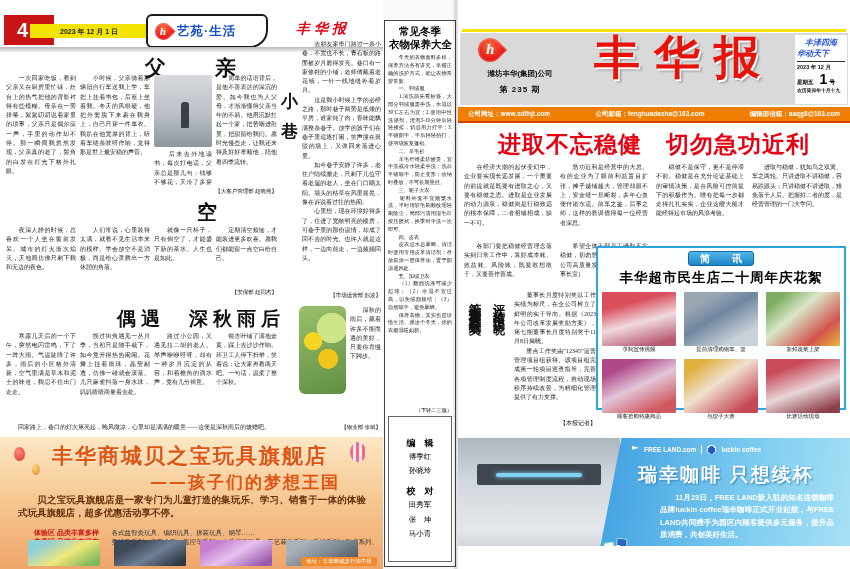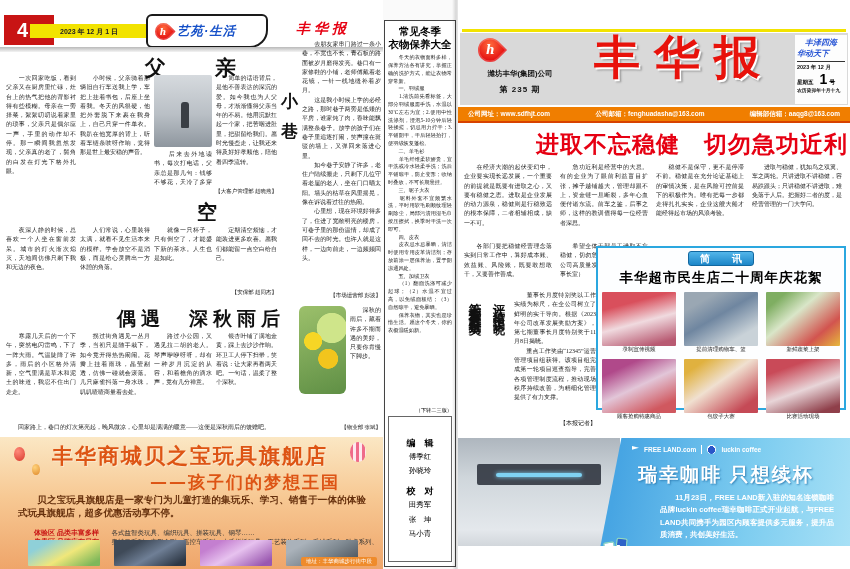--- a/index.html
+++ b/index.html
@@ -66,21 +66,21 @@
     <div class="badge">
       <span style="font-size:20px;">4</span>
       <span style="font-size:11px;margin-left:2px;">版</span>
     </div>
     <div class="ybar"></div>
     <div style="position:absolute;left:60px;top:27px;font-size:7px;font-weight:bold;color:#222;">2023 年 12 月 1 日</div>
     <div class="secbox">
       <div class="flame" style="width:17px;height:17px;">
         <span style="font-size:9px;">h</span>
       </div>
-      <span style="font-size:12.5px;font-weight:bold;color:#1550c8;letter-spacing:1px;font-style:italic;">艺苑·生活</span>
+      <span style="font-size:12.5px;font-weight:bold;color:#1550c8;letter-spacing:1px;">艺苑·生活</span>
     </div>
     <div style="position:absolute;left:296px;top:20px;font-size:14px;font-weight:bold;font-style:italic;color:#e60012;letter-spacing:4px;font-family:'DejaVu Serif',serif;">丰华报</div>
     <div class="grayrule"></div>
 
     <div class="stitle" style="left:30px;top:54px;width:220px;font-size:21px;letter-spacing:14px;">父　亲</div>
     <div class="tcol" style="left:6px;top:74px;width:70px;height:112px;">　　一次回家吃饭，看到父亲又在厨房里忙碌，灶台上的热气把他的背影衬得有些模糊。母亲在一旁择菜，絮絮叨叨说着家里的琐事，父亲只是偶尔应一声，手里的动作却不停。那一瞬间我忽然发现，父亲真的老了，鬓角的白发在灯光下格外扎眼。</div>
     <div class="tcol" style="left:80px;top:74px;width:70px;height:112px;">　　小时候，父亲骑着那辆旧自行车送我上学，车把上挂着书包，后座上坐着我。冬天的风很硬，他把外套脱下来裹在我身上，自己只穿一件单衣。我趴在他宽厚的背上，听着车链条吱呀作响，觉得那是世上最安稳的声音。</div>
     <div class="photo ph-fog" style="left:154px;top:75px;width:58px;height:72px;">
         <i></i>
       </div>
@@ -133,21 +133,21 @@
         <div class="tph t1"></div>
         <div class="tph t2"></div>
         <div class="tph t3"></div>
         <div class="tph t4"></div>
       </div>
       <div style="position:absolute;right:6px;bottom:3px;background:#ef8b2b;color:#fff;font-size:5.5px;padding:1px 5px;border-radius:2px;">地址：丰华商城步行街中段</div>
     </div>
 
     <div style="position:absolute;left:384px;top:20px;width:72px;height:547px;border:1px solid #444;background:#fff;box-sizing:border-box;padding:4px 3px;display:flex;flex-direction:column;">
       <div style="font-family:'DejaVu Serif',serif;font-weight:bold;font-size:10.5px;text-align:center;line-height:1.25;">常见冬季</div>
-      <div style="font-family:'DejaVu Serif',serif;font-weight:bold;font-size:10.5px;text-align:center;line-height:1.25;">衣物保养大全</div>
+      <div style="font-family:'DejaVu Serif',serif;font-weight:bold;font-size:10.5px;text-align:right;line-height:1.25;">衣物保养大全</div>
       <div style="flex:1;margin-top:3px;font-family:'Liberation Serif',serif;font-size:5.2px;line-height:1.5;text-align:justify;color:#1c1c1c;white-space:pre-line;overflow:hidden;">　　冬天的衣物面料多样，保养方法各有讲究，掌握正确的洗护方式，能让衣物常穿常新。
 　　一、羽绒服
 　　1.清洗前先看标签，大部分羽绒服需手洗，水温以30℃左右为宜；2.使用中性洗涤剂，浸泡5-10分钟后轻轻揉搓，切忌用力拧干；3.平铺阴干，干后轻轻拍打，使羽绒恢复蓬松。
 　　二、羊毛衫
 　　羊毛纤维柔软娇贵，宜干洗或冷水轻柔手洗；洗后平铺晾干，防止变形；收纳时叠放，不可长期悬挂。
 　　三、呢子大衣
 　　呢料外套不宜频繁水洗，平时用软毛刷顺纹理轻刷除尘，局部污渍用湿毛巾按压擦拭，换季时干洗一次即可。
 　　四、皮衣
 　　皮衣忌水忌暴晒，清洁时使用专用皮革清洁剂；存放前涂一层保养油，置于阴凉通风处。
 　　五、加绒卫衣
@@ -193,21 +193,21 @@
       </div>
       <div style="font-size:4.8px;font-weight:bold;color:#111;">农历癸卯年十月十九</div>
     </div>
 
     <div style="position:absolute;left:0;top:107px;width:392px;height:16px;background:#f07e00;border-bottom:2px solid #d84300;display:flex;align-items:center;justify-content:space-between;padding:0 10px;box-sizing:border-box;">
       <span style="font-size:6.5px;font-weight:bold;color:#fff;">公司网址：www.sdfhjt.com</span>
       <span style="font-size:6.5px;font-weight:bold;color:#fff;">公司邮箱：fenghuadasha@163.com</span>
       <span style="font-size:6.5px;font-weight:bold;color:#fff;">编辑部信箱：aaqg8@163.com</span>
     </div>
 
-    <div style="position:absolute;left:2px;top:129px;width:388px;text-align:right;font-size:23px;font-weight:900;color:#e60012;letter-spacing:1px;">进取不忘稳健　切勿急功近利</div>
+    <div style="position:absolute;left:2px;top:129px;width:388px;text-align:center;font-size:23px;font-weight:900;color:#e60012;letter-spacing:1px;">进取不忘稳健　切勿急功近利</div>
 
     <div class="tcol" style="left:6px;top:163px;width:88px;height:76px;">　　在经济大潮的起伏变幻中，企业要实现长远发展，一个重要的前提就是既要有进取之心，又要有稳健之态。进取是企业发展的动力源泉，稳健则是行稳致远的根本保障，二者相辅相成，缺一不可。</div>
     <div class="tcol" style="left:102px;top:163px;width:88px;height:76px;">　　急功近利是经营中的大忌。有的企业为了眼前利益盲目扩张，摊子越铺越大，管理却跟不上，资金链一旦断裂，多年心血便付诸东流。前车之鉴，后事之师，这样的教训值得每一位经营者深思。</div>
     <div class="tcol" style="left:198px;top:163px;width:88px;height:76px;">　　稳健不是保守，更不是停滞不前。稳健是在充分论证基础上的审慎决策，是在风险可控前提下的积极作为。唯有把每一步都走得扎扎实实，企业这艘大船才能经得起市场的风浪考验。</div>
     <div class="tcol" style="left:294px;top:163px;width:90px;height:76px;">　　进取与稳健，犹如鸟之双翼、车之两轮。只讲进取不讲稳健，容易跌跟头；只讲稳健不讲进取，难免落于人后。把握好二者的度，是经营管理的一门大学问。</div>
     <div class="tcol" style="left:6px;top:242px;width:88px;height:46px;">　　各部门要把稳健经营理念落实到日常工作中，算好成本账、效益账、风险账，既要敢想敢干，又要善作善成。</div>
     <div class="tcol" style="left:102px;top:242px;width:88px;height:46px;">　　希望全体干部员工进取不忘稳健，切勿急功近利，共同推动公司高质量发展行稳致远。（董事长室）</div>
 
     <div class="vtext" style="left:8px;top:293px;height:138px;font-size:12.5px;letter-spacing:2px;">第七期董事长月度特别奖</div>
     <div class="vtext" style="left:32px;top:293px;height:96px;font-size:12px;letter-spacing:4px;">评选结果揭晓</div>

